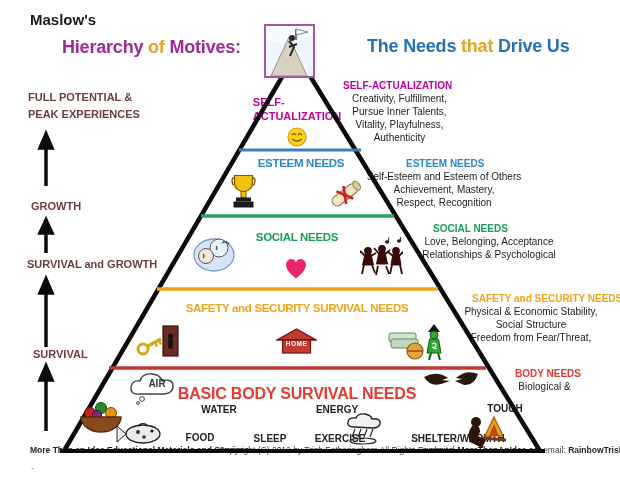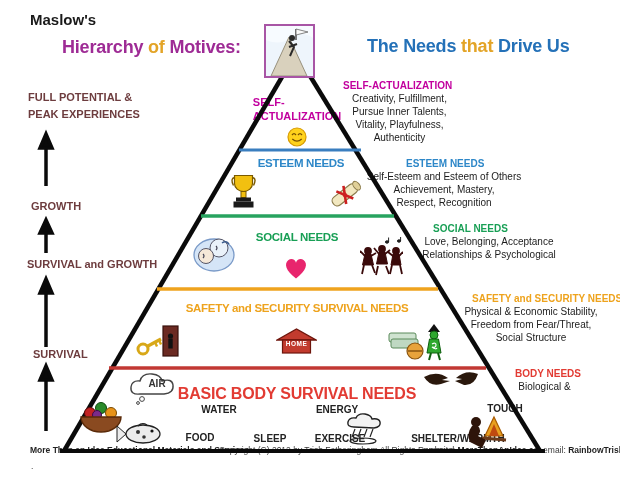--- a/index.html
+++ b/index.html
@@ -276,22 +276,22 @@
     <div class="ann-l">Respect, Recognition</div>
   </div>
   <div class="abs ann" style="left:403px;top:222px;width:172px">
     <div class="ann-h c-green" style="margin-left:30px">SOCIAL NEEDS</div>
     <div class="ann-l">Love, Belonging, Acceptance</div>
     <div class="ann-l">Relationships &amp; Psychological</div>
   </div>
   <div class="abs ann" style="left:445px;top:292px;width:172px">
     <div class="ann-h c-gold" style="margin-left:27px">SAFETY and SECURITY NEEDS</div>
     <div class="ann-l">Physical &amp; Economic Stability,</div>
+    <div class="ann-l">Social Structure</div>
     <div class="ann-l">Freedom from Fear/Threat,</div>
-    <div class="ann-l">Social Structure</div>
   </div>
   <div class="abs ann" style="left:482px;top:367px;width:125px">
     <div class="ann-h c-red" style="margin-left:33px">BODY NEEDS</div>
     <div class="ann-l">Biological &amp;</div>
   </div>
 
   <div class="abs foot" style="left:30px;top:445px;font-weight:bold;color:#242424">More Than an Idea Educational Materials and Services</div>
   <div class="abs foot" style="left:219px;top:445px">Copyright (C) 2012 by Trish Fotheringham All Rights Reserved</div>
   <div class="abs foot" style="left:424px;top:445px">
     <span>website:</span>

